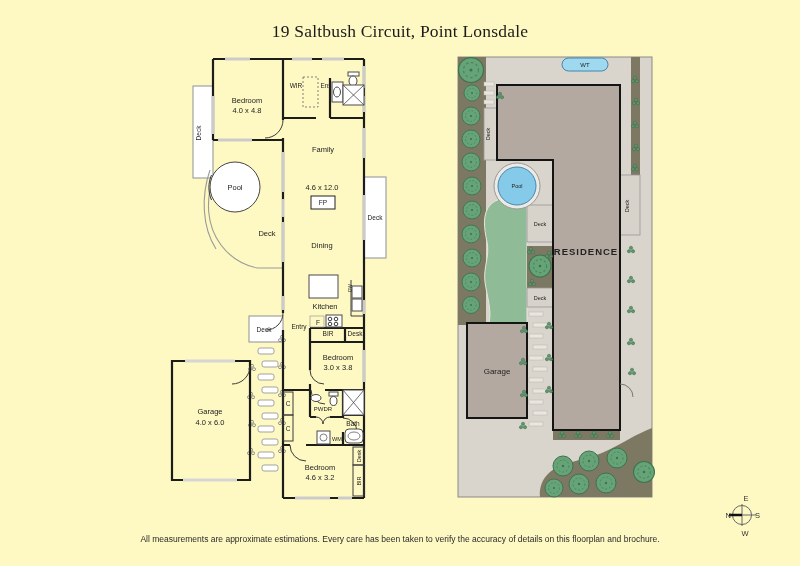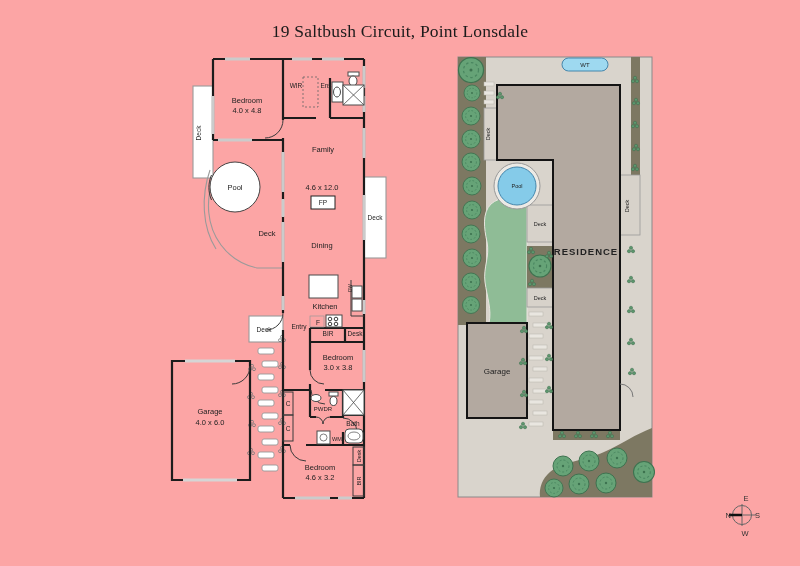--- a/index.html
+++ b/index.html
@@ -1,16 +1,16 @@
 <!DOCTYPE html>
 <html><head>
 <meta charset="utf-8">
 <style>
   html,body{margin:0;padding:0;background:#fff;}
-  .page{position:relative;width:800px;height:566px;background:#fca5a5;overflow:hidden;
+  .page{position:relative;width:800px;height:566px;background:#fef9c3;overflow:hidden;
         font-family:"Liberation Sans",sans-serif;}
   .title{position:absolute;top:21px;left:0;width:800px;text-align:center;
          font-family:"Liberation Serif",serif;font-size:17.5px;color:#1b1b1b;letter-spacing:.2px;}
   .disclaimer{position:absolute;top:534px;left:0;width:800px;text-align:center;
               font-size:8.5px;color:#2a2a2a;}
   svg{position:absolute;top:0;left:0;}
   
   .wall{stroke:#1c1c1c;stroke-width:2.2;fill:none;}
   .thin{stroke:#3a3a3a;stroke-width:1;fill:none;}
   .fix{stroke:#4a4a4a;stroke-width:1;fill:#fff;}
@@ -326,13 +326,14 @@
       <circle cx="742" cy="515" r="9.5" fill="none" stroke="#666" stroke-width="1"></circle>
       <path d="M742,504 V526 M729,515 H756" stroke="#666" stroke-width="1" fill="none"></path>
       <path d="M729,515 H742" stroke="#111" stroke-width="2.5" fill="none"></path>
       <text class="cmp" x="746" y="501" text-anchor="middle">E</text>
       <text class="cmp" x="731" y="518" text-anchor="end">N</text>
       <text class="cmp" x="755" y="518" text-anchor="start">S</text>
       <text class="cmp" x="745" y="536" text-anchor="middle">W</text>
     </g>
   </svg>
 
+  <div class="disclaimer">All measurements are approximate estimations. Every care has been taken to verify the accuracy of details on this floorplan and brochure.</div>
 </div>
 
 </body></html>

